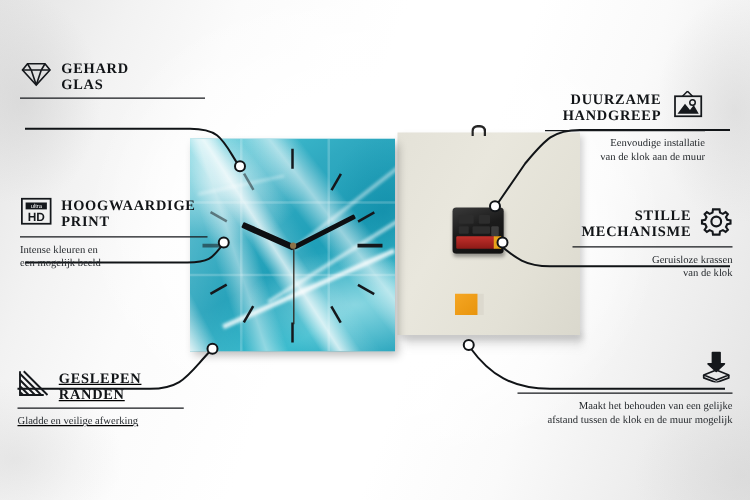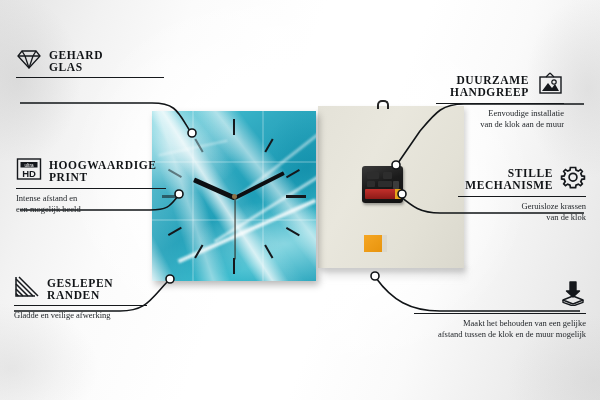--- a/index.html
+++ b/index.html
@@ -226,24 +226,24 @@
       <svg width="26" height="24" viewBox="0 0 26 24">
         <rect x="1.5" y="2" width="23" height="20" fill="none" stroke="#15181c" stroke-width="1.4"></rect>
         <rect x="4.5" y="5" width="17" height="5.5" fill="#15181c"></rect>
         <text x="13" y="9.6" font-family="Liberation Sans, sans-serif" font-size="4.6" fill="#ffffff" text-anchor="middle">ultra</text>
         <text x="13" y="19.5" font-family="Liberation Sans, sans-serif" font-size="9.5" font-weight="bold" fill="#15181c" text-anchor="middle">HD</text>
       </svg>
     </span>
     <h3><span>HOOGWAARDIGE</span><br><span>PRINT</span></h3>
   </div>
   <div class="rule" style="width:150px;"></div>
-  <p><span>Intense afstand en</span><br><span>een mogelijk beeld</span></p>
-</div>
-
-<div class="feat left" style="left:14px;top:276px;width:135px;">
+  <p><span>Intense kleuren en</span><br><span>een mogelijk beeld</span></p>
+</div>
+
+<div class="feat left" style="left:14px;top:296px;width:135px;text-decoration:underline;">
   <div class="row">
     <span class="ico">
       <svg width="26" height="22" viewBox="0 0 26 22">
         <g stroke="#15181c" stroke-width="1.5">
           <path d="M2,1 L2,20 L21,20" fill="none"></path>
           <path d="M2,3 L19,20 M2,8 L14,20 M2,13 L9,20 M2,17.5 L4.5,20 M5,1 L24,20"></path>
         </g>
       </svg>
     </span>
     <h3><span>GESLEPEN</span><br><span>RANDEN</span></h3>

